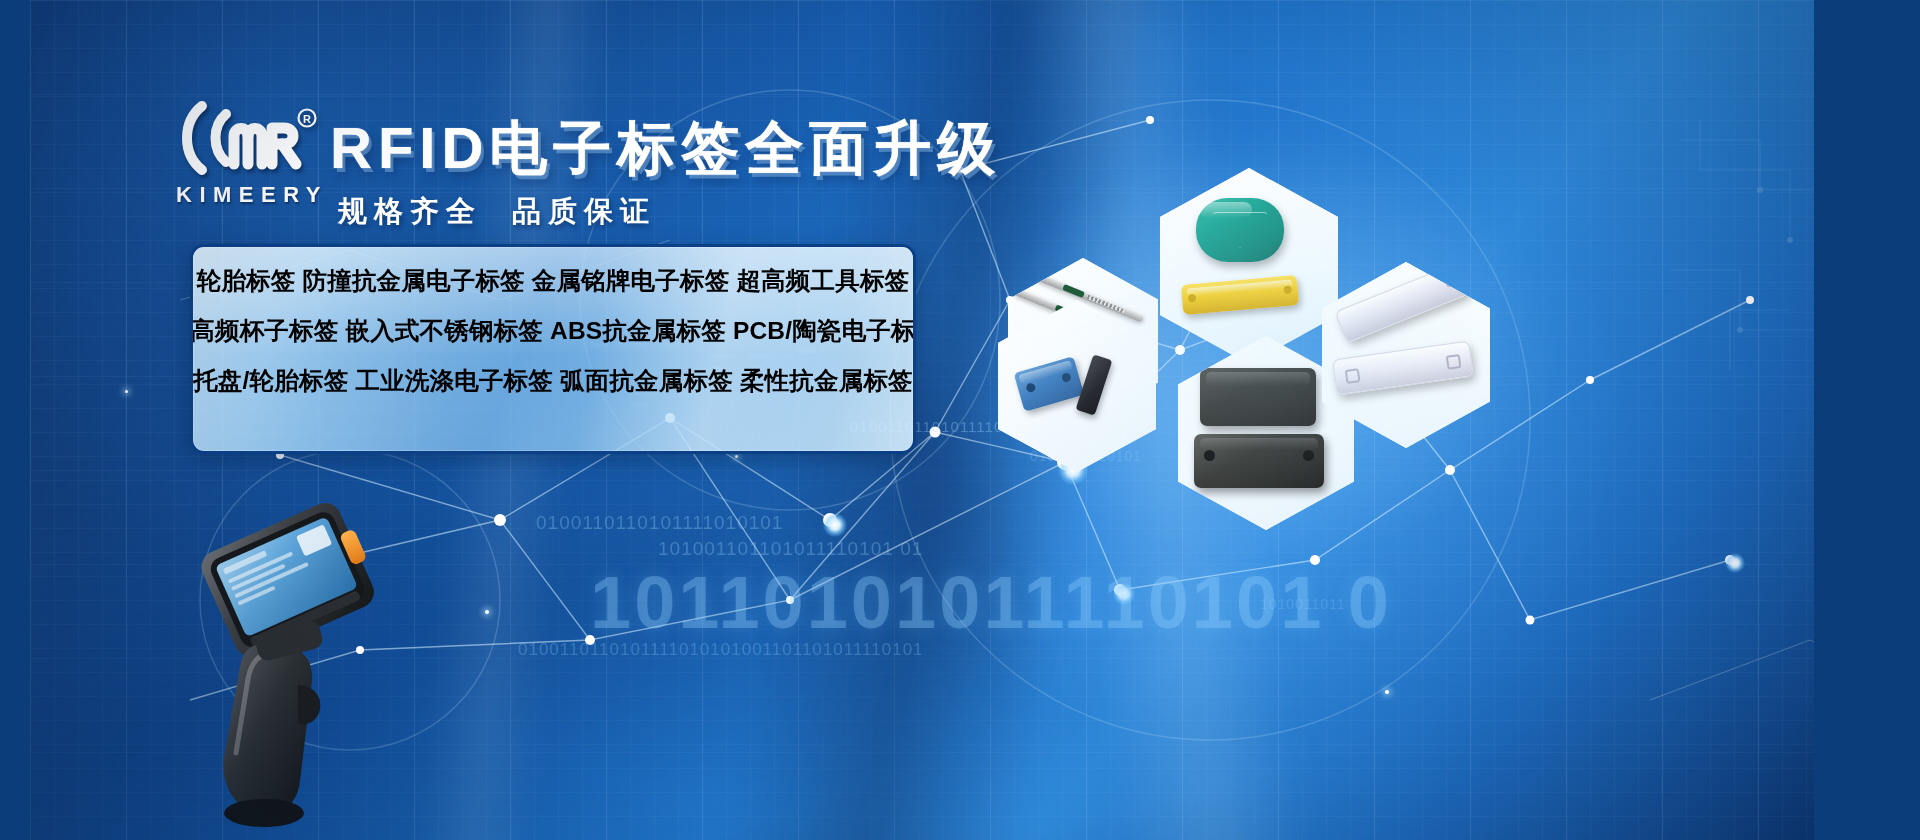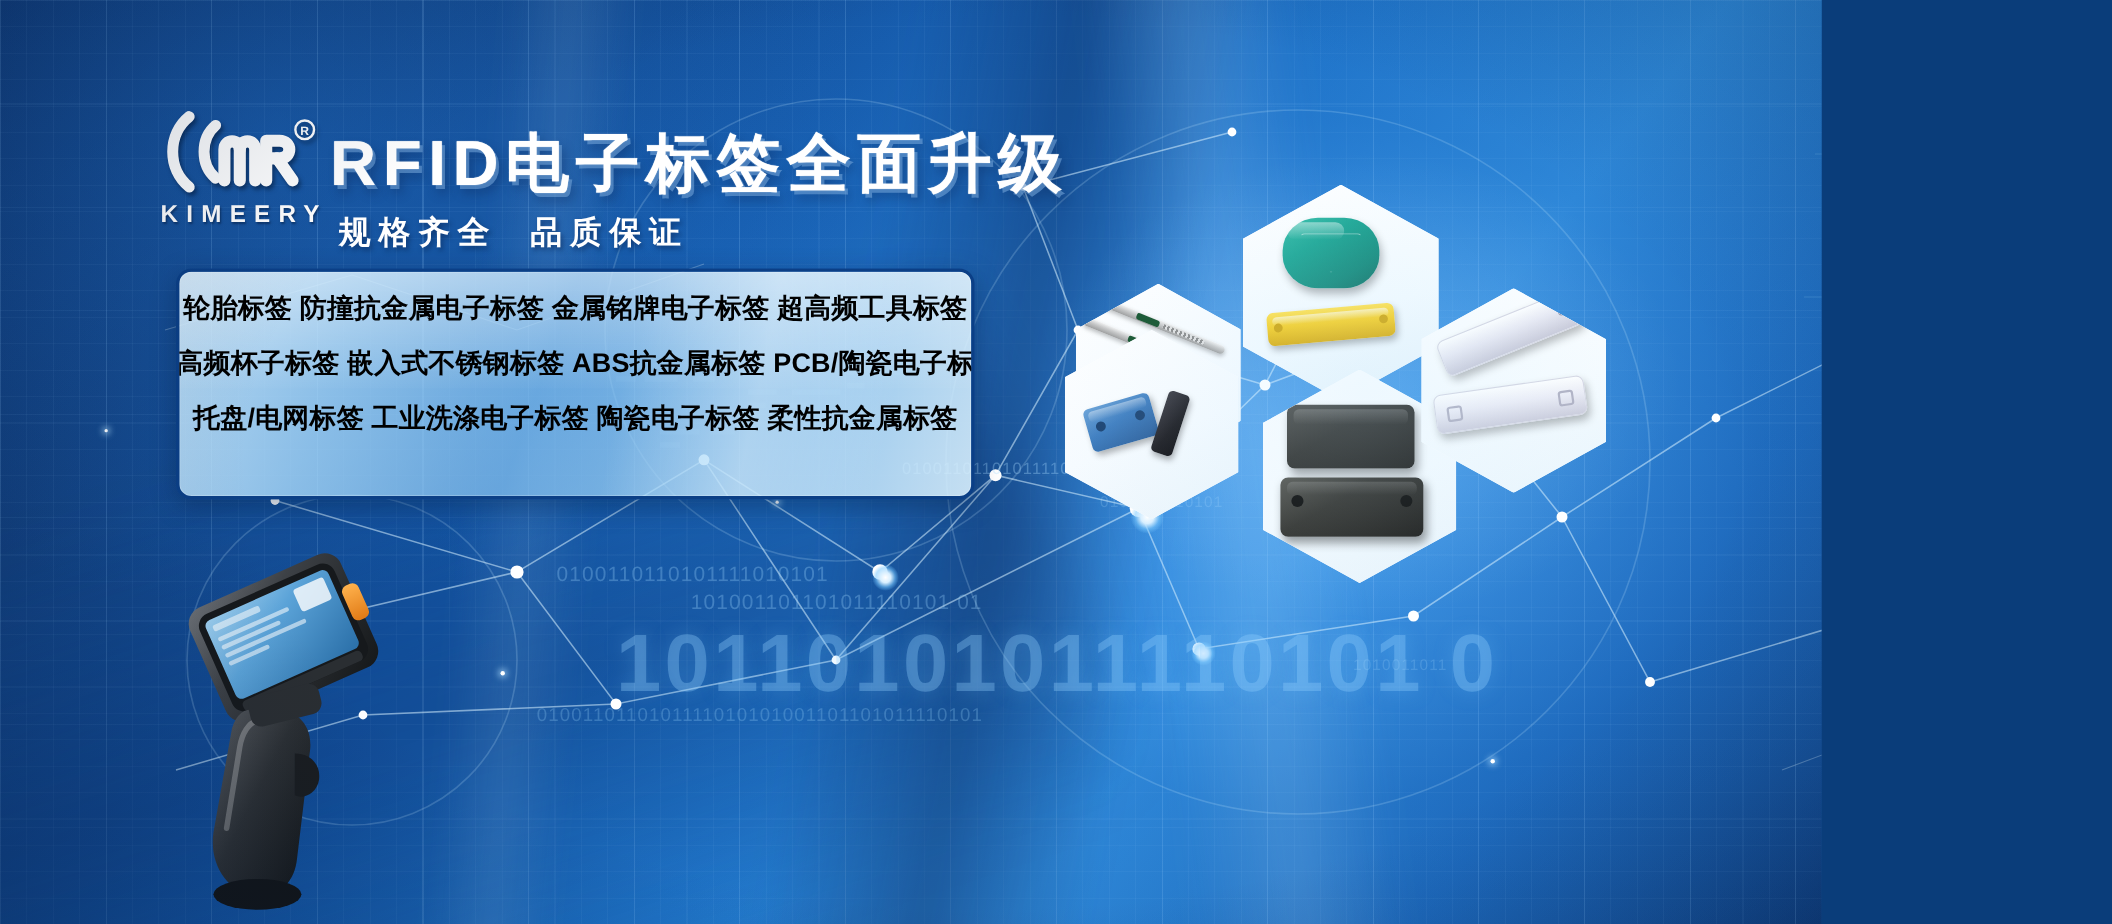--- a/index.html
+++ b/index.html
@@ -6,26 +6,27 @@
   html, body {
     width: 1920px; height: 840px;
     overflow: hidden;
     background: #0a3d7a;
     font-family: "Liberation Sans", "DejaVu Sans", sans-serif;
   }
 
   
   #banner {
     position: relative;
-    width: 1656px; height: 840px;
+    width: 1784px; height: 840px;
     overflow: hidden;
     background:
       radial-gradient(ellipse 1100px 820px at 1180px 420px, rgba(90,175,255,0.55) 0%, rgba(42,126,214,0.30) 38%, rgba(14,60,130,0.0) 72%),
       radial-gradient(ellipse 760px 620px at 250px 120px, rgba(30,110,200,0.55) 0%, rgba(14,56,120,0.0) 70%),
       linear-gradient(128deg, #0d2f66 0%, #123f7d 16%, #1458a8 36%, #1f74c8 54%, #2f8ad8 68%, #1a63b4 84%, #0e3a78 100%);
+    margin-left: 30px;
   }
 
   
   .grid-v, .grid-h { position: absolute; pointer-events: none; }
   .grid-v {
     inset: 0;
     background-image: repeating-linear-gradient(to right, rgba(150,205,255,0.16) 0 1px, transparent 1px 96px);
     opacity: .85;
   }
   .grid-h {
@@ -324,21 +325,21 @@
 
   <div id="headline">RFID电子标签全面升级</div>
 
   <div id="subhead">
     <span>规格齐全</span><span class="gap"></span><span>品质保证</span>
   </div>
 
   <div id="list-box">
     <div class="list-line">轮胎标签   防撞抗金属电子标签   金属铭牌电子标签 超高频工具标签</div>
     <div class="list-line">超高频杯子标签  嵌入式不锈钢标签  ABS抗金属标签  PCB/陶瓷电子标签</div>
-    <div class="list-line">托盘/电网标签  工业洗涤电子标签  陶瓷电子标签  柔性抗金属标签</div>
+    <div class="list-line">托盘/轮胎标签  工业洗涤电子标签  弧面抗金属标签  柔性抗金属标签</div>
   </div>
 
   <div class="hex" style="left:1130px; top:168px; width:178px; height:196px;">
     <div class="inner" style="background:linear-gradient(160deg,#ffffff 0%,#f4fbff 60%,#e7f3fb 100%);">
 
       <div style="position:absolute; left:36px; top:30px; width:88px; height:64px; border-radius:32px/30px;
                   background:linear-gradient(150deg,#37c0ab 0%,#1ba694 35%,#12897a 75%,#0d6e62 100%);
                   box-shadow:2px 5px 8px rgba(0,0,0,0.3);">
         <div style="position:absolute; left:16px; top:14px; width:56px; height:36px;
                     border:1.5px solid rgba(255,255,255,0.55); border-radius:4px;

